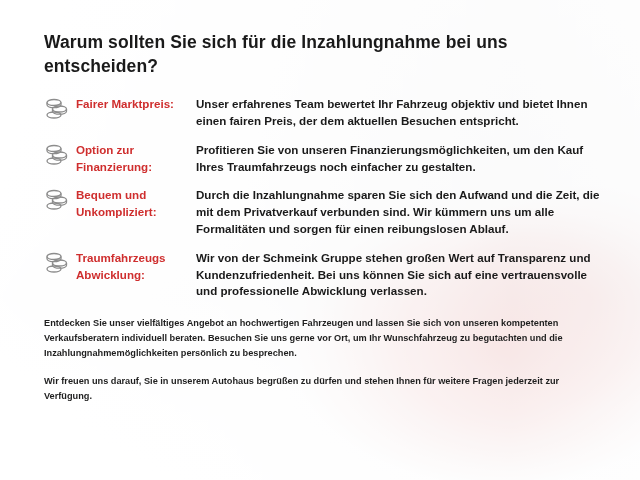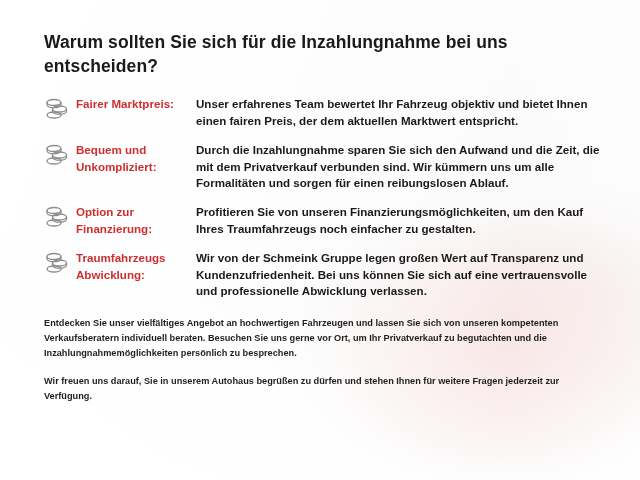--- a/index.html
+++ b/index.html
@@ -129,21 +129,39 @@
             <ellipse cx="10" cy="5.5" rx="7" ry="3"></ellipse>
             <path d="M3 5.5v2.2c0 1.66 3.13 3 7 3s7-1.34 7-3V5.5"></path>
             <ellipse cx="15.5" cy="12" rx="7" ry="3"></ellipse>
             <path d="M8.5 12v2.2c0 1.66 3.13 3 7 3s7-1.34 7-3V12"></path>
             <ellipse cx="10" cy="18" rx="7" ry="3"></ellipse>
           </g>
         </svg>
       </span>
       <div class="benefit-body">
         <span class="benefit-term">Fairer Marktpreis:</span>
-        <span class="benefit-text">Unser erfahrenes Team bewertet Ihr Fahrzeug objektiv und bietet Ihnen einen fairen Preis, der dem aktuellen Marktwert entspricht.</span>
+        <span class="benefit-text">Unser erfahrenes Team bewertet Ihr Fahrzeug objektiv und bietet Ihnen einen fairen Preis, der dem aktuellen Besuchen entspricht.</span>
+      </div>
+    </div>
+
+    <div class="benefit">
+      <span class="coin-icon">
+        <svg width="26" height="22" viewBox="0 0 26 22" xmlns="http://www.w3.org/2000/svg">
+          <g fill="none" stroke="#8c8c8c" stroke-width="1.3">
+            <ellipse cx="10" cy="5.5" rx="7" ry="3"></ellipse>
+            <path d="M3 5.5v2.2c0 1.66 3.13 3 7 3s7-1.34 7-3V5.5"></path>
+            <ellipse cx="15.5" cy="12" rx="7" ry="3"></ellipse>
+            <path d="M8.5 12v2.2c0 1.66 3.13 3 7 3s7-1.34 7-3V12"></path>
+            <ellipse cx="10" cy="18" rx="7" ry="3"></ellipse>
+          </g>
+        </svg>
+      </span>
+      <div class="benefit-body">
+        <span class="benefit-term">Option zur Finanzierung:</span>
+        <span class="benefit-text">Profitieren Sie von unseren Finanzierungsmöglichkeiten, um den Kauf Ihres Traumfahrzeugs noch einfacher zu gestalten.</span>
       </div>
     </div>
 
     <div class="benefit">
       <span class="coin-icon">
         <svg width="26" height="22" viewBox="0 0 26 22" xmlns="http://www.w3.org/2000/svg">
           <g fill="none" stroke="#8c8c8c" stroke-width="1.3">
             <ellipse cx="10" cy="5.5" rx="7" ry="3"></ellipse>
             <path d="M3 5.5v2.2c0 1.66 3.13 3 7 3s7-1.34 7-3V5.5"></path>
             <ellipse cx="15.5" cy="12" rx="7" ry="3"></ellipse>
@@ -164,43 +182,25 @@
           <g fill="none" stroke="#8c8c8c" stroke-width="1.3">
             <ellipse cx="10" cy="5.5" rx="7" ry="3"></ellipse>
             <path d="M3 5.5v2.2c0 1.66 3.13 3 7 3s7-1.34 7-3V5.5"></path>
             <ellipse cx="15.5" cy="12" rx="7" ry="3"></ellipse>
             <path d="M8.5 12v2.2c0 1.66 3.13 3 7 3s7-1.34 7-3V12"></path>
             <ellipse cx="10" cy="18" rx="7" ry="3"></ellipse>
           </g>
         </svg>
       </span>
       <div class="benefit-body">
-        <span class="benefit-term">Option zur Finanzierung:</span>
-        <span class="benefit-text">Profitieren Sie von unseren Finanzierungsmöglichkeiten, um den Kauf Ihres Traumfahrzeugs noch einfacher zu gestalten.</span>
-      </div>
-    </div>
-
-    <div class="benefit">
-      <span class="coin-icon">
-        <svg width="26" height="22" viewBox="0 0 26 22" xmlns="http://www.w3.org/2000/svg">
-          <g fill="none" stroke="#8c8c8c" stroke-width="1.3">
-            <ellipse cx="10" cy="5.5" rx="7" ry="3"></ellipse>
-            <path d="M3 5.5v2.2c0 1.66 3.13 3 7 3s7-1.34 7-3V5.5"></path>
-            <ellipse cx="15.5" cy="12" rx="7" ry="3"></ellipse>
-            <path d="M8.5 12v2.2c0 1.66 3.13 3 7 3s7-1.34 7-3V12"></path>
-            <ellipse cx="10" cy="18" rx="7" ry="3"></ellipse>
-          </g>
-        </svg>
-      </span>
-      <div class="benefit-body">
         <span class="benefit-term">Traumfahrzeugs Abwicklung:</span>
-        <span class="benefit-text">Wir von der Schmeink Gruppe legen großen Wert auf Transparenz und Kundenzufriedenheit. Bei uns können Sie sich auf eine vertrauensvolle und professionelle Abwicklung verlassen.</span>
+        <span class="benefit-text">Wir von der Schmeink Gruppe stehen großen Wert auf Transparenz und Kundenzufriedenheit. Bei uns können Sie sich auf eine vertrauensvolle und professionelle Abwicklung verlassen.</span>
       </div>
     </div>
 
   </div>
 
   <div class="closing">
-    <p>Entdecken Sie unser vielfältiges Angebot an hochwertigen Fahrzeugen und lassen Sie sich von unseren kompetenten Verkaufsberatern individuell beraten. Besuchen Sie uns gerne vor Ort, um Ihr Privatverkauf zu begutachten und die Inzahlungnahmemöglichkeiten persönlich zu besprechen.</p>
+    <p>Entdecken Sie unser vielfältiges Angebot an hochwertigen Fahrzeugen und lassen Sie sich von unseren kompetenten Verkaufsberatern individuell beraten. Besuchen Sie uns gerne vor Ort, um Ihr Wunschfahrzeug zu begutachten und die Inzahlungnahmemöglichkeiten persönlich zu besprechen.</p>
     <p>Wir freuen uns darauf, Sie in unserem Autohaus begrüßen zu dürfen und stehen Ihnen für weitere Fragen jederzeit zur Verfügung.</p>
   </div>
 
 </div>
 
 </body></html>

